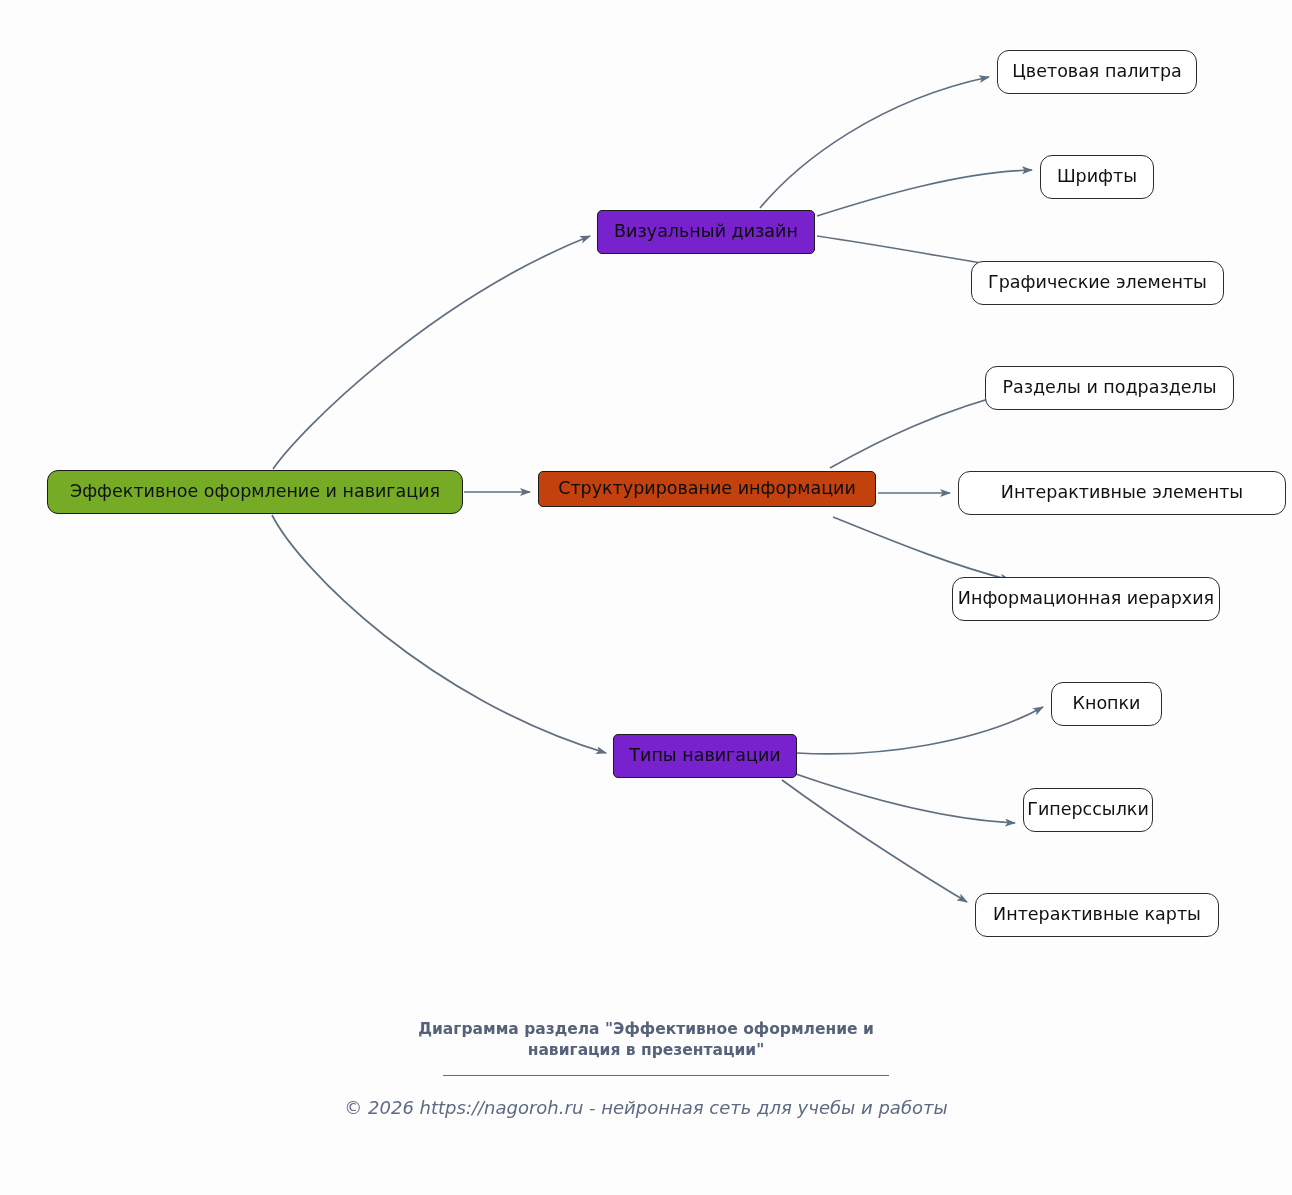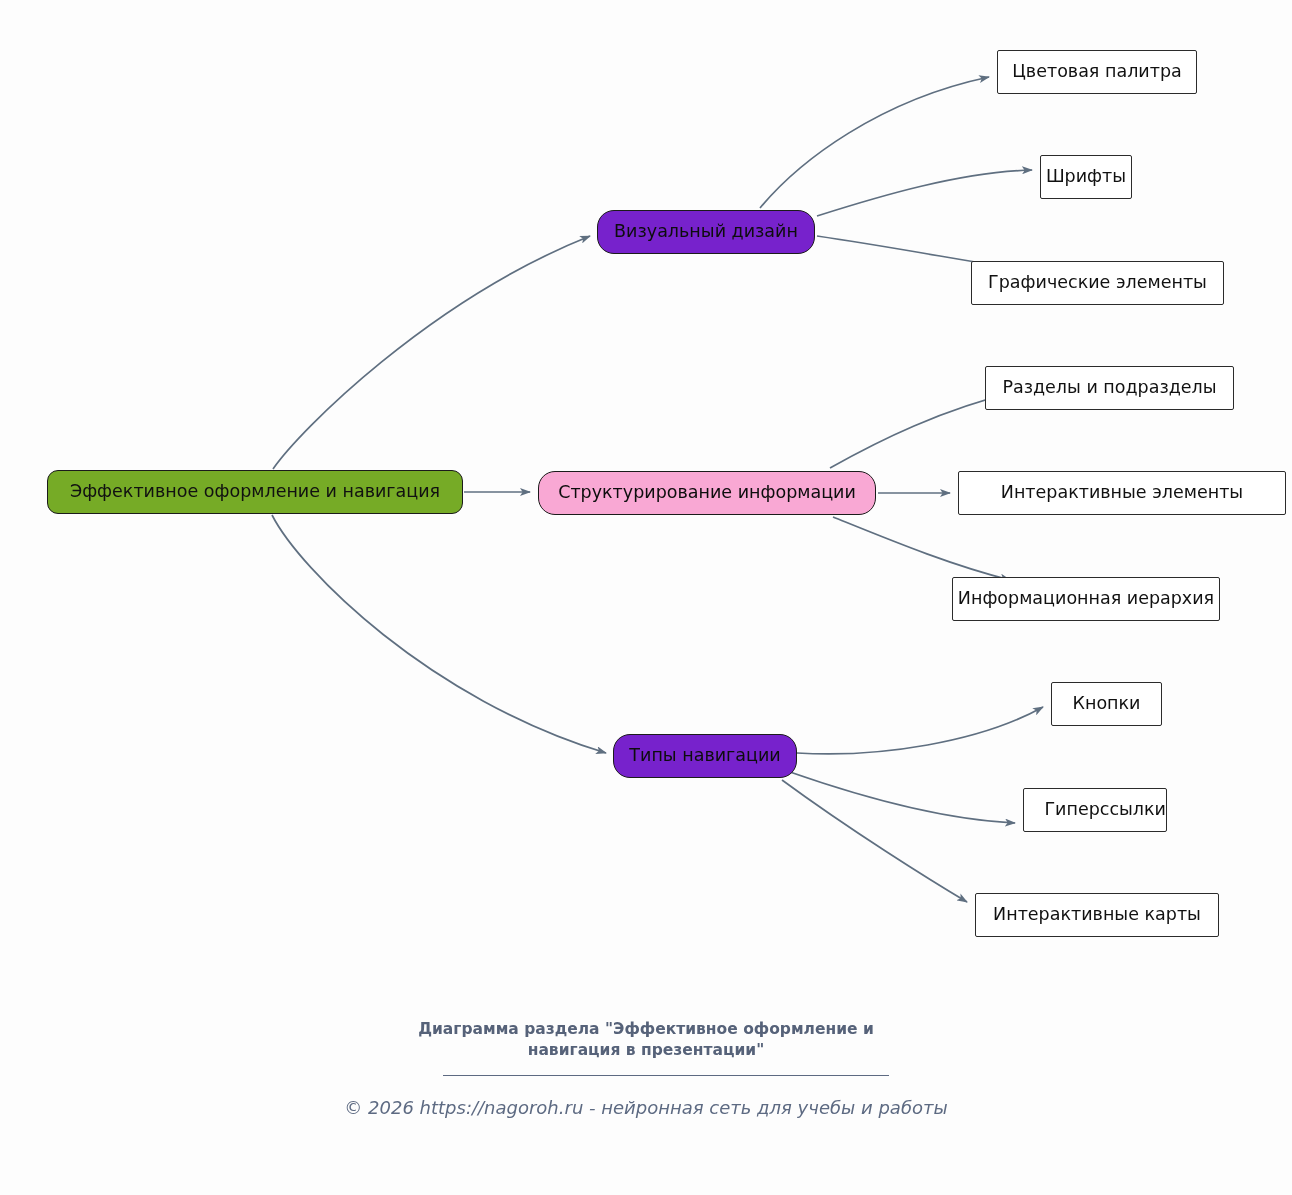--- a/index.html
+++ b/index.html
@@ -37,28 +37,28 @@
   .node-root {
     background: #76ab26;
     border: 1.6px solid #1b1b1b;
     border-radius: 11px;
     color: #111111;
     font-size: 17.5px;
   }
   .node-branch {
     background: #7722cc;
     border: 1.6px solid #1b1b1b;
-    border-radius: 17px;
+    border-radius: 5px;
     color: #0d0d0d;
     font-size: 17.5px;
   }
   .node-leaf {
     background: #ffffff;
     border: 1.6px solid #2b2b2b;
-    border-radius: 2px;
+    border-radius: 12px;
     color: #111111;
     font-size: 17.5px;
   }
   #caption {
     position: absolute;
     left: 0;
     top: 1019px;
     width: 1292px;
     text-align: center;
     color: #566279;
@@ -120,45 +120,45 @@
   <div id="nodes-layer">
       <div class="node node-root" style="left: 47px; top: 470px; width: 416px; height: 44px; background: rgb(118, 171, 38); border-color: rgb(27, 27, 27);">
         <span>Эффективное оформление и навигация</span>
       </div>
       <div class="node node-branch" style="left: 597px; top: 210px; width: 218px; height: 44px; background: rgb(119, 34, 204); border-color: rgb(27, 27, 27);">
         <span>Визуальный дизайн</span>
       </div>
       <div class="node node-leaf" style="left: 997px; top: 50px; width: 200px; height: 44px;">
         <span>Цветовая палитра</span>
       </div>
-      <div class="node node-leaf" style="left: 1040px; top: 155px; width: 92px; height: 44px; text-align: right;">
+      <div class="node node-leaf" style="left: 1040px; top: 155px; width: 114px; height: 44px; text-align: right;">
         <span>Шрифты</span>
       </div>
       <div class="node node-leaf" style="left: 971px; top: 261px; width: 253px; height: 44px;">
         <span>Графические элементы</span>
       </div>
-      <div class="node node-branch" style="left: 538px; top: 471px; width: 338px; height: 44px; background: #f9a8d4; border-color: rgb(27, 27, 27);">
+      <div class="node node-branch" style="left: 538px; top: 471px; width: 338px; height: 36px; background: #c2410c; border-color: rgb(27, 27, 27);">
         <span>Структурирование информации</span>
       </div>
       <div class="node node-leaf" style="left: 973px; top: 366px; width: 249px; height: 44px; margin-left: 12px;">
         <span>Разделы и подразделы</span>
       </div>
       <div class="node node-leaf" style="left: 958px; top: 471px; width: 328px; height: 44px;">
         <span>Интерактивные элементы</span>
       </div>
       <div class="node node-leaf" style="left: 952px; top: 577px; width: 268px; height: 44px;">
         <span>Информационная иерархия</span>
       </div>
       <div class="node node-branch" style="left: 613px; top: 734px; width: 184px; height: 44px; background: rgb(119, 34, 204); border-color: rgb(27, 27, 27);">
         <span>Типы навигации</span>
       </div>
       <div class="node node-leaf" style="left: 1051px; top: 682px; width: 111px; height: 44px;">
         <span>Кнопки</span>
       </div>
-      <div class="node node-leaf" style="left: 1023px; top: 788px; width: 144px; height: 44px; justify-content: flex-end;">
+      <div class="node node-leaf" style="left: 1023px; top: 788px; width: 130px; height: 44px;">
         <span>Гиперссылки</span>
       </div>
       <div class="node node-leaf" style="left: 975px; top: 893px; width: 244px; height: 44px;">
         <span>Интерактивные карты</span>
       </div>
     </div>
 
   <div id="caption" style="color: rgb(86, 98, 121);">
     <span class="caption-line">Диаграмма раздела "Эффективное оформление и</span>
     <span class="caption-line">навигация в презентации"</span>

